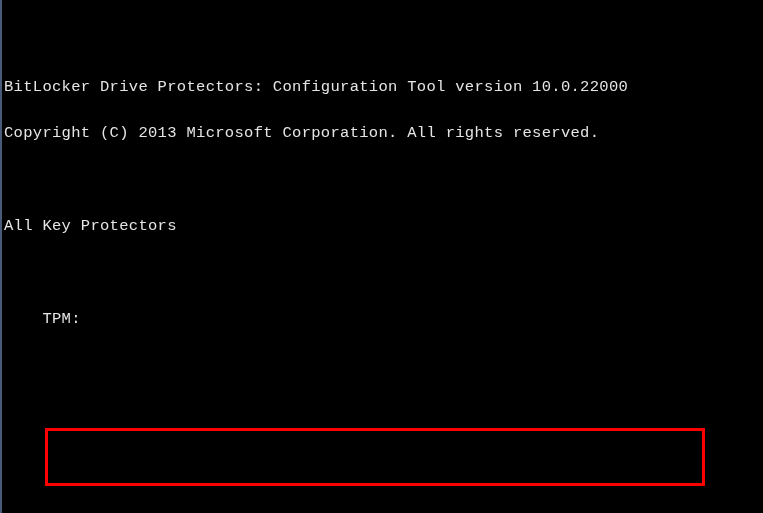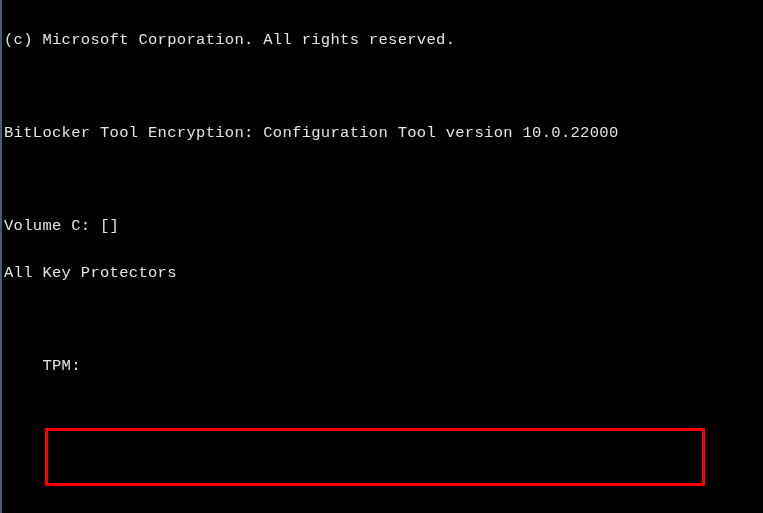--- a/index.html
+++ b/index.html
@@ -47,25 +47,24 @@
     .prompt-part {
       display: inline;
     }
   </style>
 </head>
 <body>
 
 <div class="border-left"></div>
 
 <div class="terminal">
-<span class="line">(c) Microsoft Corporation. All rights reserved.</span>
 <span class="line"> </span>
-<span class="line">BitLocker Tool Encryption: Configuration Tool version 10.0.22000</span>
+<span class="line">BitLocker Drive Protectors: Configuration Tool version 10.0.22000</span>
+<span class="line">Copyright (C) 2013 Microsoft Corporation. All rights reserved.</span>
 <span class="line"> </span>
-<span class="line">Volume C: []</span>
 <span class="line">All Key Protectors</span>
 <span class="line"> </span>
 <span class="line">    TPM:</span>
 
 
 
 
 
 
 

